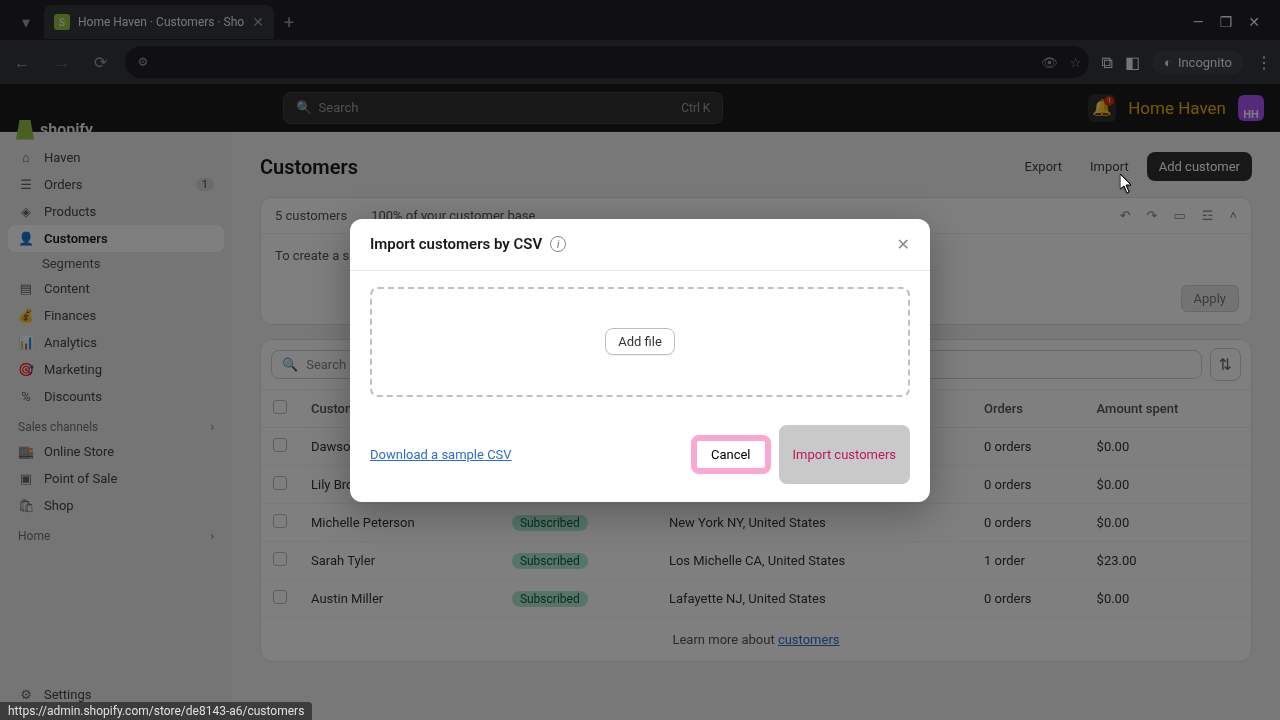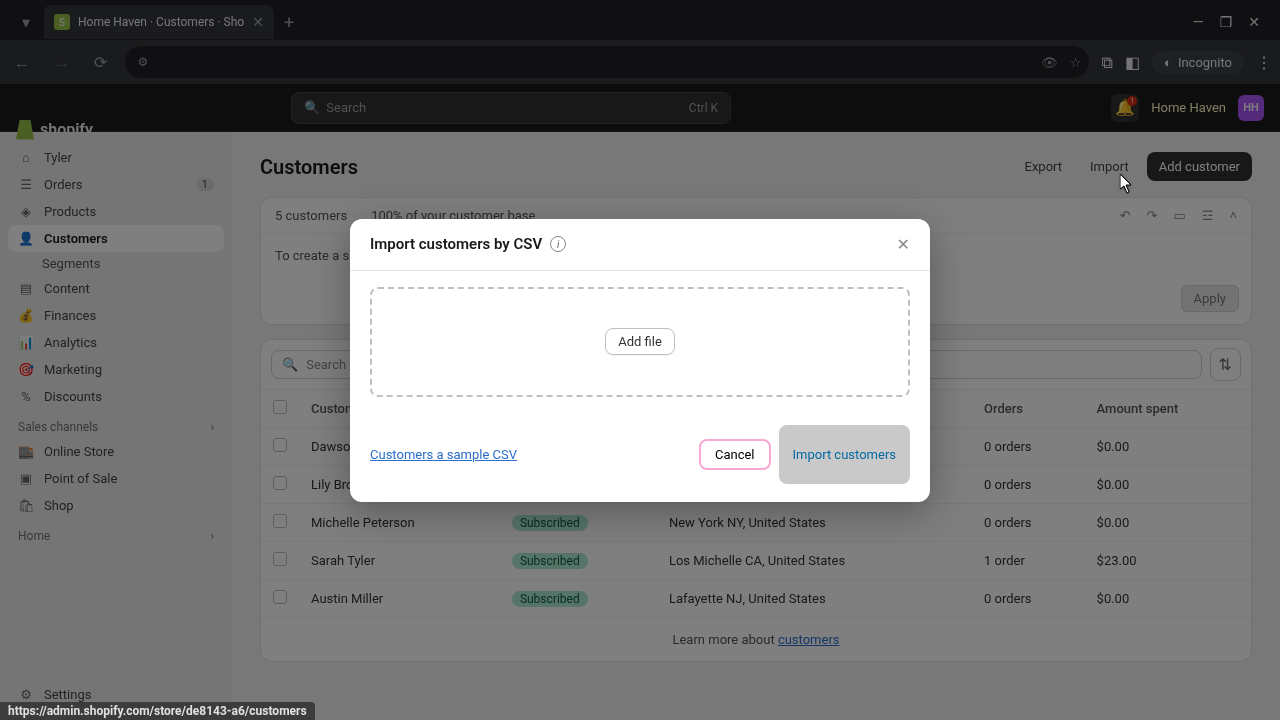--- a/index.html
+++ b/index.html
@@ -27,22 +27,22 @@
 
 .app { position: absolute; top: 84px; left: 0; right: 0; bottom: 0; background: #1a1a1a; display: flex; flex-direction: column; }
 .topbar { height: 48px; background: #1a1a1a; display: flex; align-items: center; padding: 0 16px; gap: 16px; border-bottom: 1px solid #2a2a2a; }
 .shopify-logo { display: flex; align-items: center; gap: 6px; color: #e8eaed; font-weight: 600; font-size: 16px; margin-top: 44px; }
 .shopify-logo .bag { width: 18px; height: 20px; background: #95bf47; clip-path: polygon(20% 0, 80% 0, 100% 100%, 0 100%); }
 .search-pill { flex: 0 0 440px; margin-left: auto; margin-right: auto; background: #303030; border: 1px solid #444; border-radius: 8px; height: 32px; display: flex; align-items: center; padding: 0 12px; color: #a0a0a0; font-size: 13px; }
 .search-pill .kbd { margin-left: auto; font-size: 12px; }
 .topbar-right { display: flex; align-items: center; gap: 12px; margin-left: auto; }
 .bell { position: relative; width: 28px; height: 28px; background: #303030; border-radius: 6px; display: flex; align-items: center; justify-content: center; color: #e0e0e0; }
 .bell .dot { position: absolute; top: 2px; right: 2px; width: 10px; height: 10px; background: #d72c0d; border-radius: 50%; font-size: 7px; color: #fff; display: flex; align-items: center; justify-content: center; }
-.store-name { color: #fef9c3; font-size: 13px; }
-.avatar { width: 26px; height: 26px; background: #a855f7; border-radius: 6px; display: flex; align-items: center; justify-content: center; color: #fff; font-size: 11px; font-weight: 600; }
+.store-name { color: #eab308; font-size: 17px; }
+.avatar { width: 26px; height: 26px; background: #a855f7; border-radius: 6px; display: flex; align-items: flex-end; justify-content: center; color: #fff; font-size: 11px; font-weight: 600; }
 
 .app-body { flex: 1; display: flex; background: #f1f1f1; }
 .sidebar { width: 232px; background: #ebebeb; padding: 12px 8px; display: flex; flex-direction: column; font-size: 13px; color: #444; }
 .nav-item { display: flex; align-items: center; gap: 10px; padding: 6px 10px; border-radius: 8px; cursor: pointer; }
 .nav-item.active { background: #fff; font-weight: 600; color: #1a1a1a; }
 .nav-item .ico { width: 16px; text-align: center; color: #666; }
 .nav-item .badge { margin-left: auto; background: #d7d7d7; border-radius: 8px; font-size: 11px; padding: 0 6px; }
 .nav-sub { padding-left: 34px; padding-top: 4px; padding-bottom: 4px; color: #555; }
 .nav-section-title { padding: 10px 10px 4px; color: #6d7175; font-size: 12px; display: flex; align-items: center; justify-content: space-between; }
 .sidebar-bottom { margin-top: auto; }
@@ -81,25 +81,25 @@
 .modal-head { padding: 16px 20px; display: flex; align-items: center; gap: 8px; border-bottom: 1px solid #e5e5e5; }
 .modal-title { font-size: 15px; font-weight: 600; color: #1a1a1a; }
 .info-ico { width: 16px; height: 16px; border: 1px solid #888; border-radius: 50%; font-size: 10px; color: #666; display: flex; align-items: center; justify-content: center; font-style: italic; }
 .modal-close { margin-left: auto; color: #888; font-size: 16px; cursor: pointer; }
 .modal-body { padding: 16px 20px; }
 .dropzone { border: 2px dashed #c0c0c0; border-radius: 8px; height: 110px; display: flex; align-items: center; justify-content: center; }
 .add-file-btn { background: #fff; border: 1px solid #c0c0c0; border-radius: 8px; padding: 5px 12px; font-size: 13px; color: #333; cursor: pointer; box-shadow: 0 1px 0 rgba(0,0,0,0.05); }
 .modal-foot { padding: 12px 20px 18px; display: flex; align-items: center; }
 .sample-link { color: #2c6ecb; text-decoration: underline; font-size: 13px; }
 .modal-foot .spacer { flex: 1; }
-.btn-outline { background: #fff; border: 2px solid #f9a8d4; border-radius: 8px; padding: 6px 14px; font-size: 13px; margin-right: 8px; cursor: pointer; }
-.btn-import-disabled { background: #c9c9c9; color: #0369a1; border: none; border-radius: 8px; padding: 22px 14px; font-size: 13px; }
-
-
-.status-bar { position: absolute; bottom: 0; left: 0; background: #3c3c3c; color: #e0e0e0; font-size: 12px; padding: 2px 8px; border-top-right-radius: 4px; z-index: 200; font-weight: bold; }
+.btn-outline { background: #fff; border: 6px solid #f9a8d4; border-radius: 8px; padding: 6px 14px; font-size: 13px; margin-right: 8px; cursor: pointer; }
+.btn-import-disabled { background: #c9c9c9; color: #be185d; border: none; border-radius: 8px; padding: 22px 14px; font-size: 13px; }
+
+
+.status-bar { position: absolute; bottom: 0; left: 0; background: #3c3c3c; color: #e0e0e0; font-size: 12px; padding: 2px 8px; border-top-right-radius: 4px; z-index: 200; }
 
 
 .cursor { position: absolute; top: 174px; left: 1120px; width: 14px; height: 20px; z-index: 300; pointer-events: none; }
 .cursor svg { filter: drop-shadow(0 0 1px rgba(0,0,0,0.6)); }
 </style>
 </head>
 <body>
 
 <div class="browser-chrome">
   <div class="tab-bar">
@@ -159,21 +159,21 @@
       <div class="avatar">
           <span>HH</span>
         </div>
     </div>
   </div>
 
   <div class="app-body">
     <div class="sidebar">
       <div class="nav-item">
           <span class="ico">⌂</span>
-          <span>Tyler</span>
+          <span>Haven</span>
         </div>
       <div class="nav-item">
           <span class="ico">☰</span>
           <span>Orders</span>
           <span class="badge">1</span>
         </div>
       <div class="nav-item">
           <span class="ico">◈</span>
           <span>Products</span>
         </div>
@@ -339,21 +339,21 @@
       <span class="modal-title">Import customers by CSV</span>
       <span class="info-ico">i</span>
       <span class="modal-close">✕</span>
     </div>
     <div class="modal-body">
       <div class="dropzone">
         <button class="add-file-btn">Add file</button>
       </div>
     </div>
     <div class="modal-foot">
-      <a href="#" class="sample-link">Customers a sample CSV</a>
+      <a href="#" class="sample-link">Download a sample CSV</a>
       <span class="spacer"></span>
       <button class="btn-outline">Cancel</button>
       <button class="btn-import-disabled">Import customers</button>
     </div>
   </div>
 </div>
 
 <div class="status-bar">
   <span>https://admin.shopify.com/store/de8143-a6/customers</span>
 </div>

